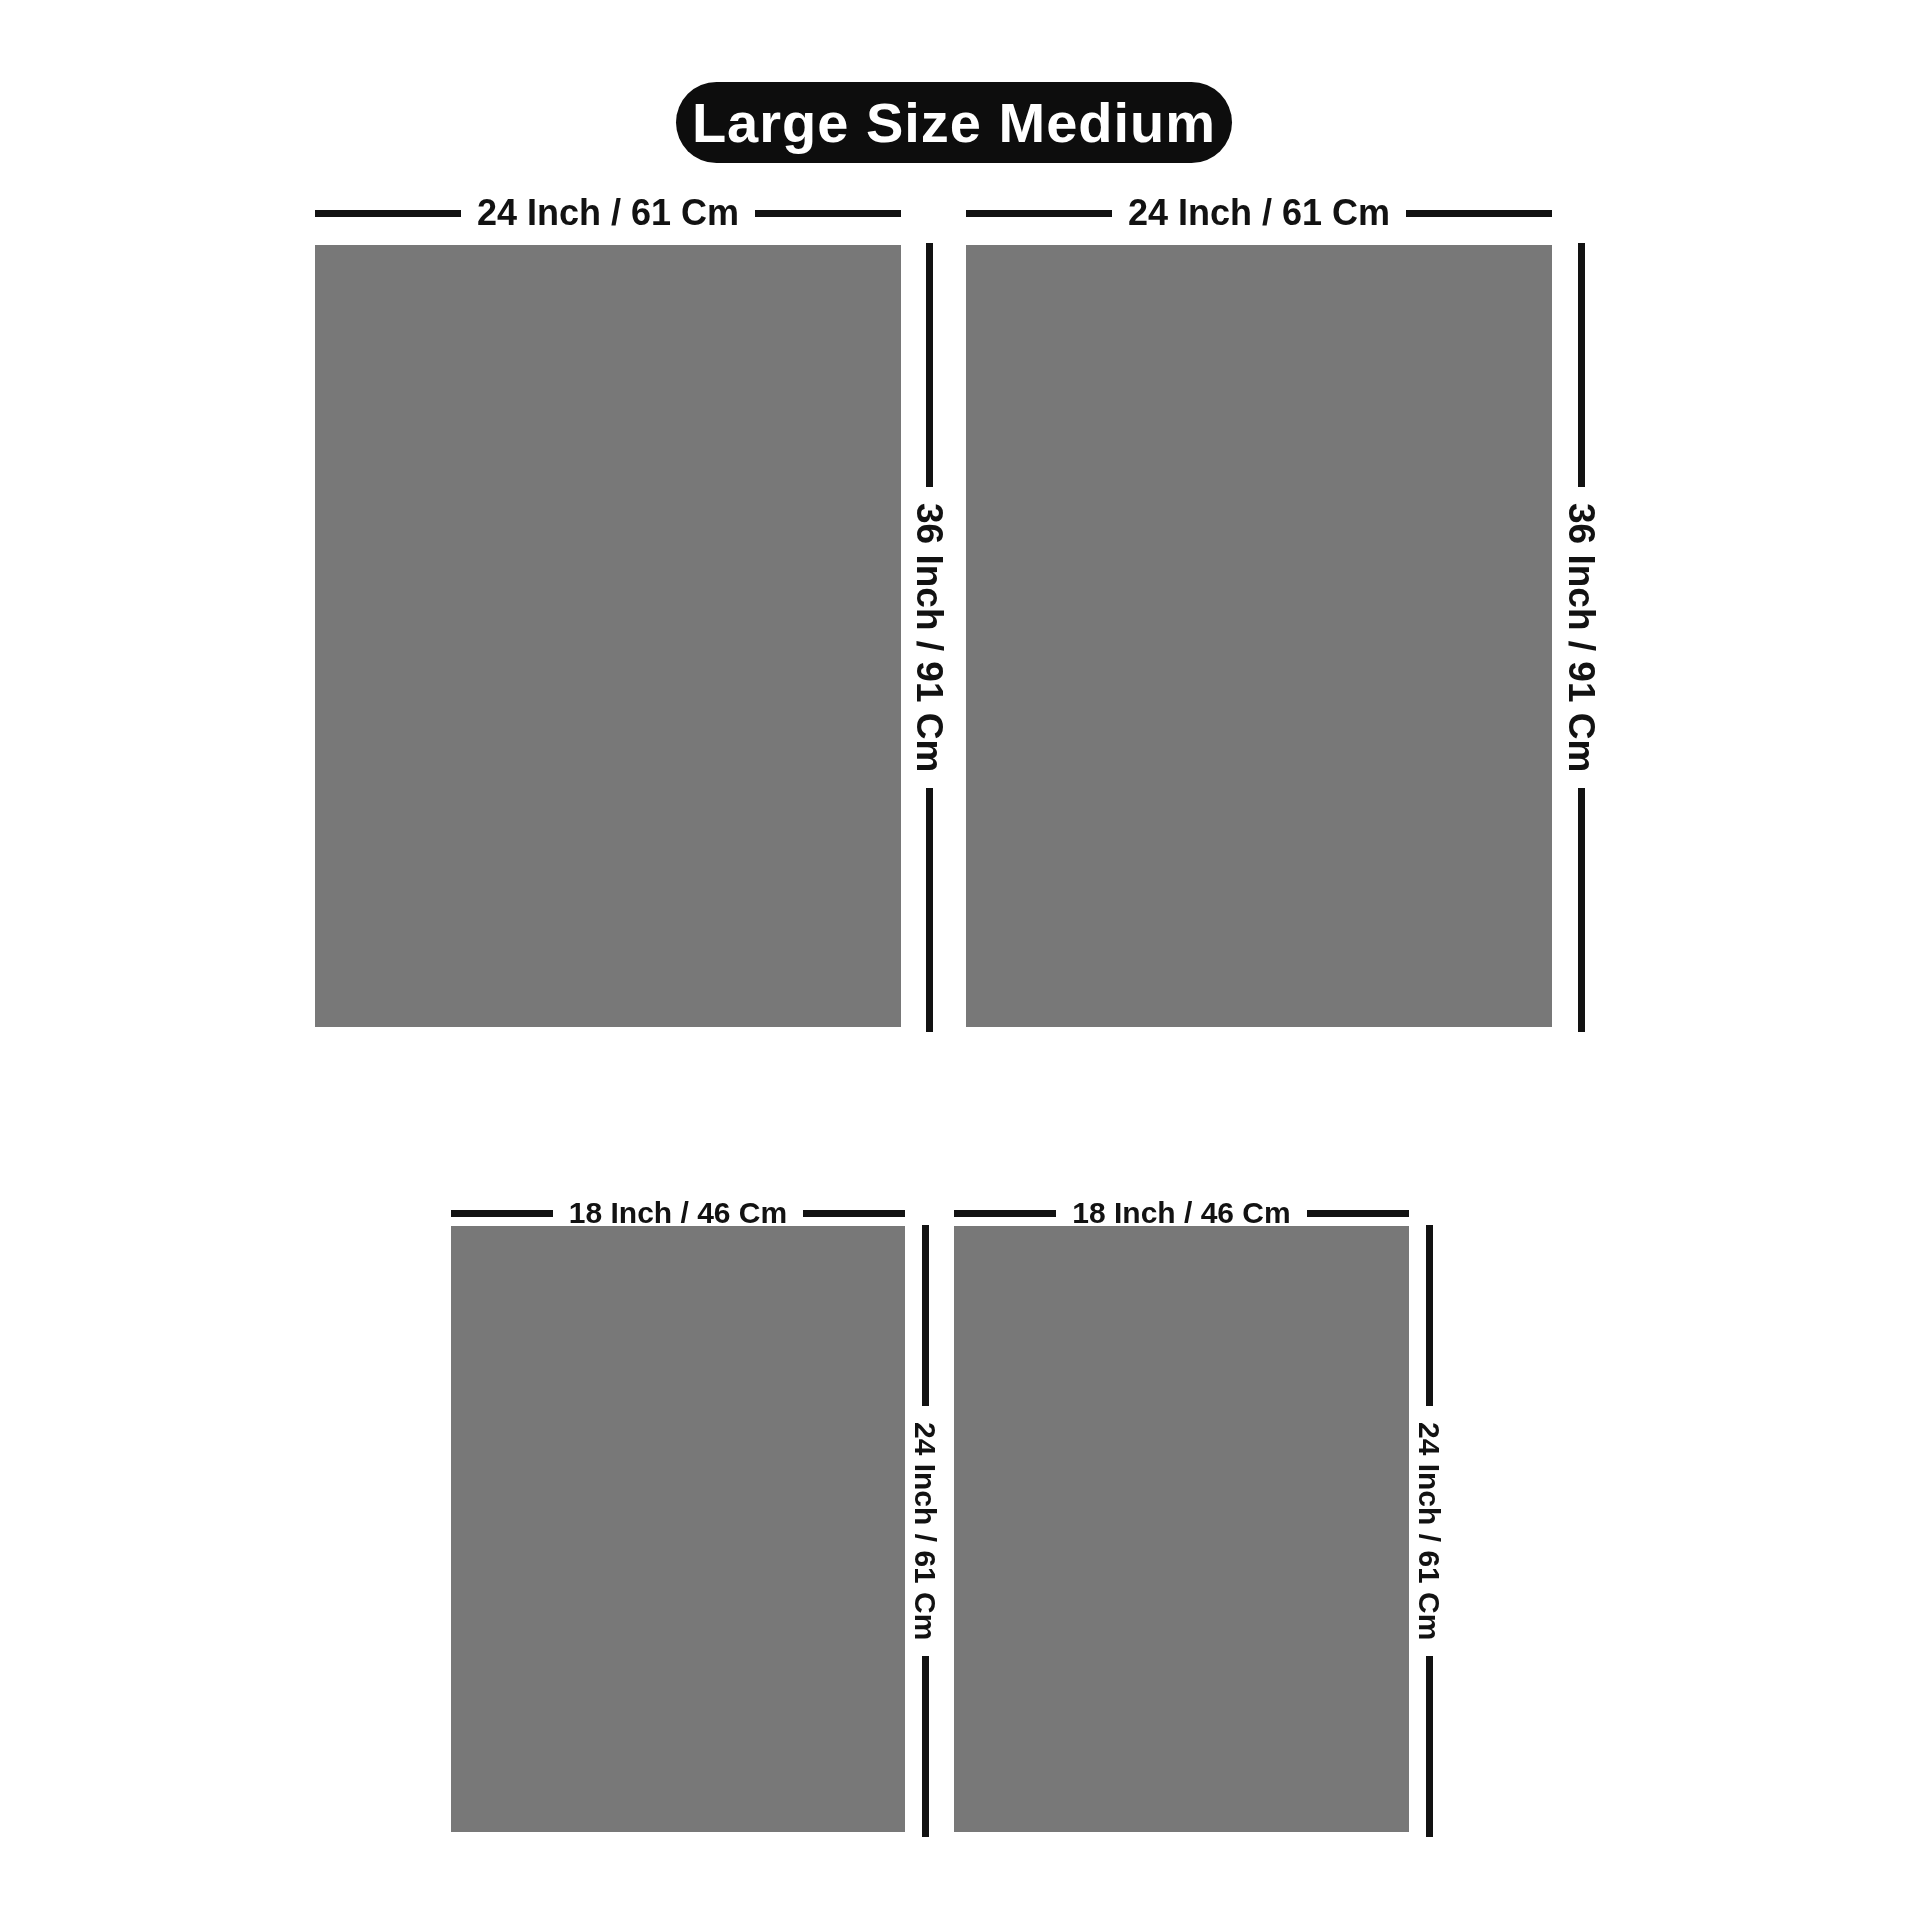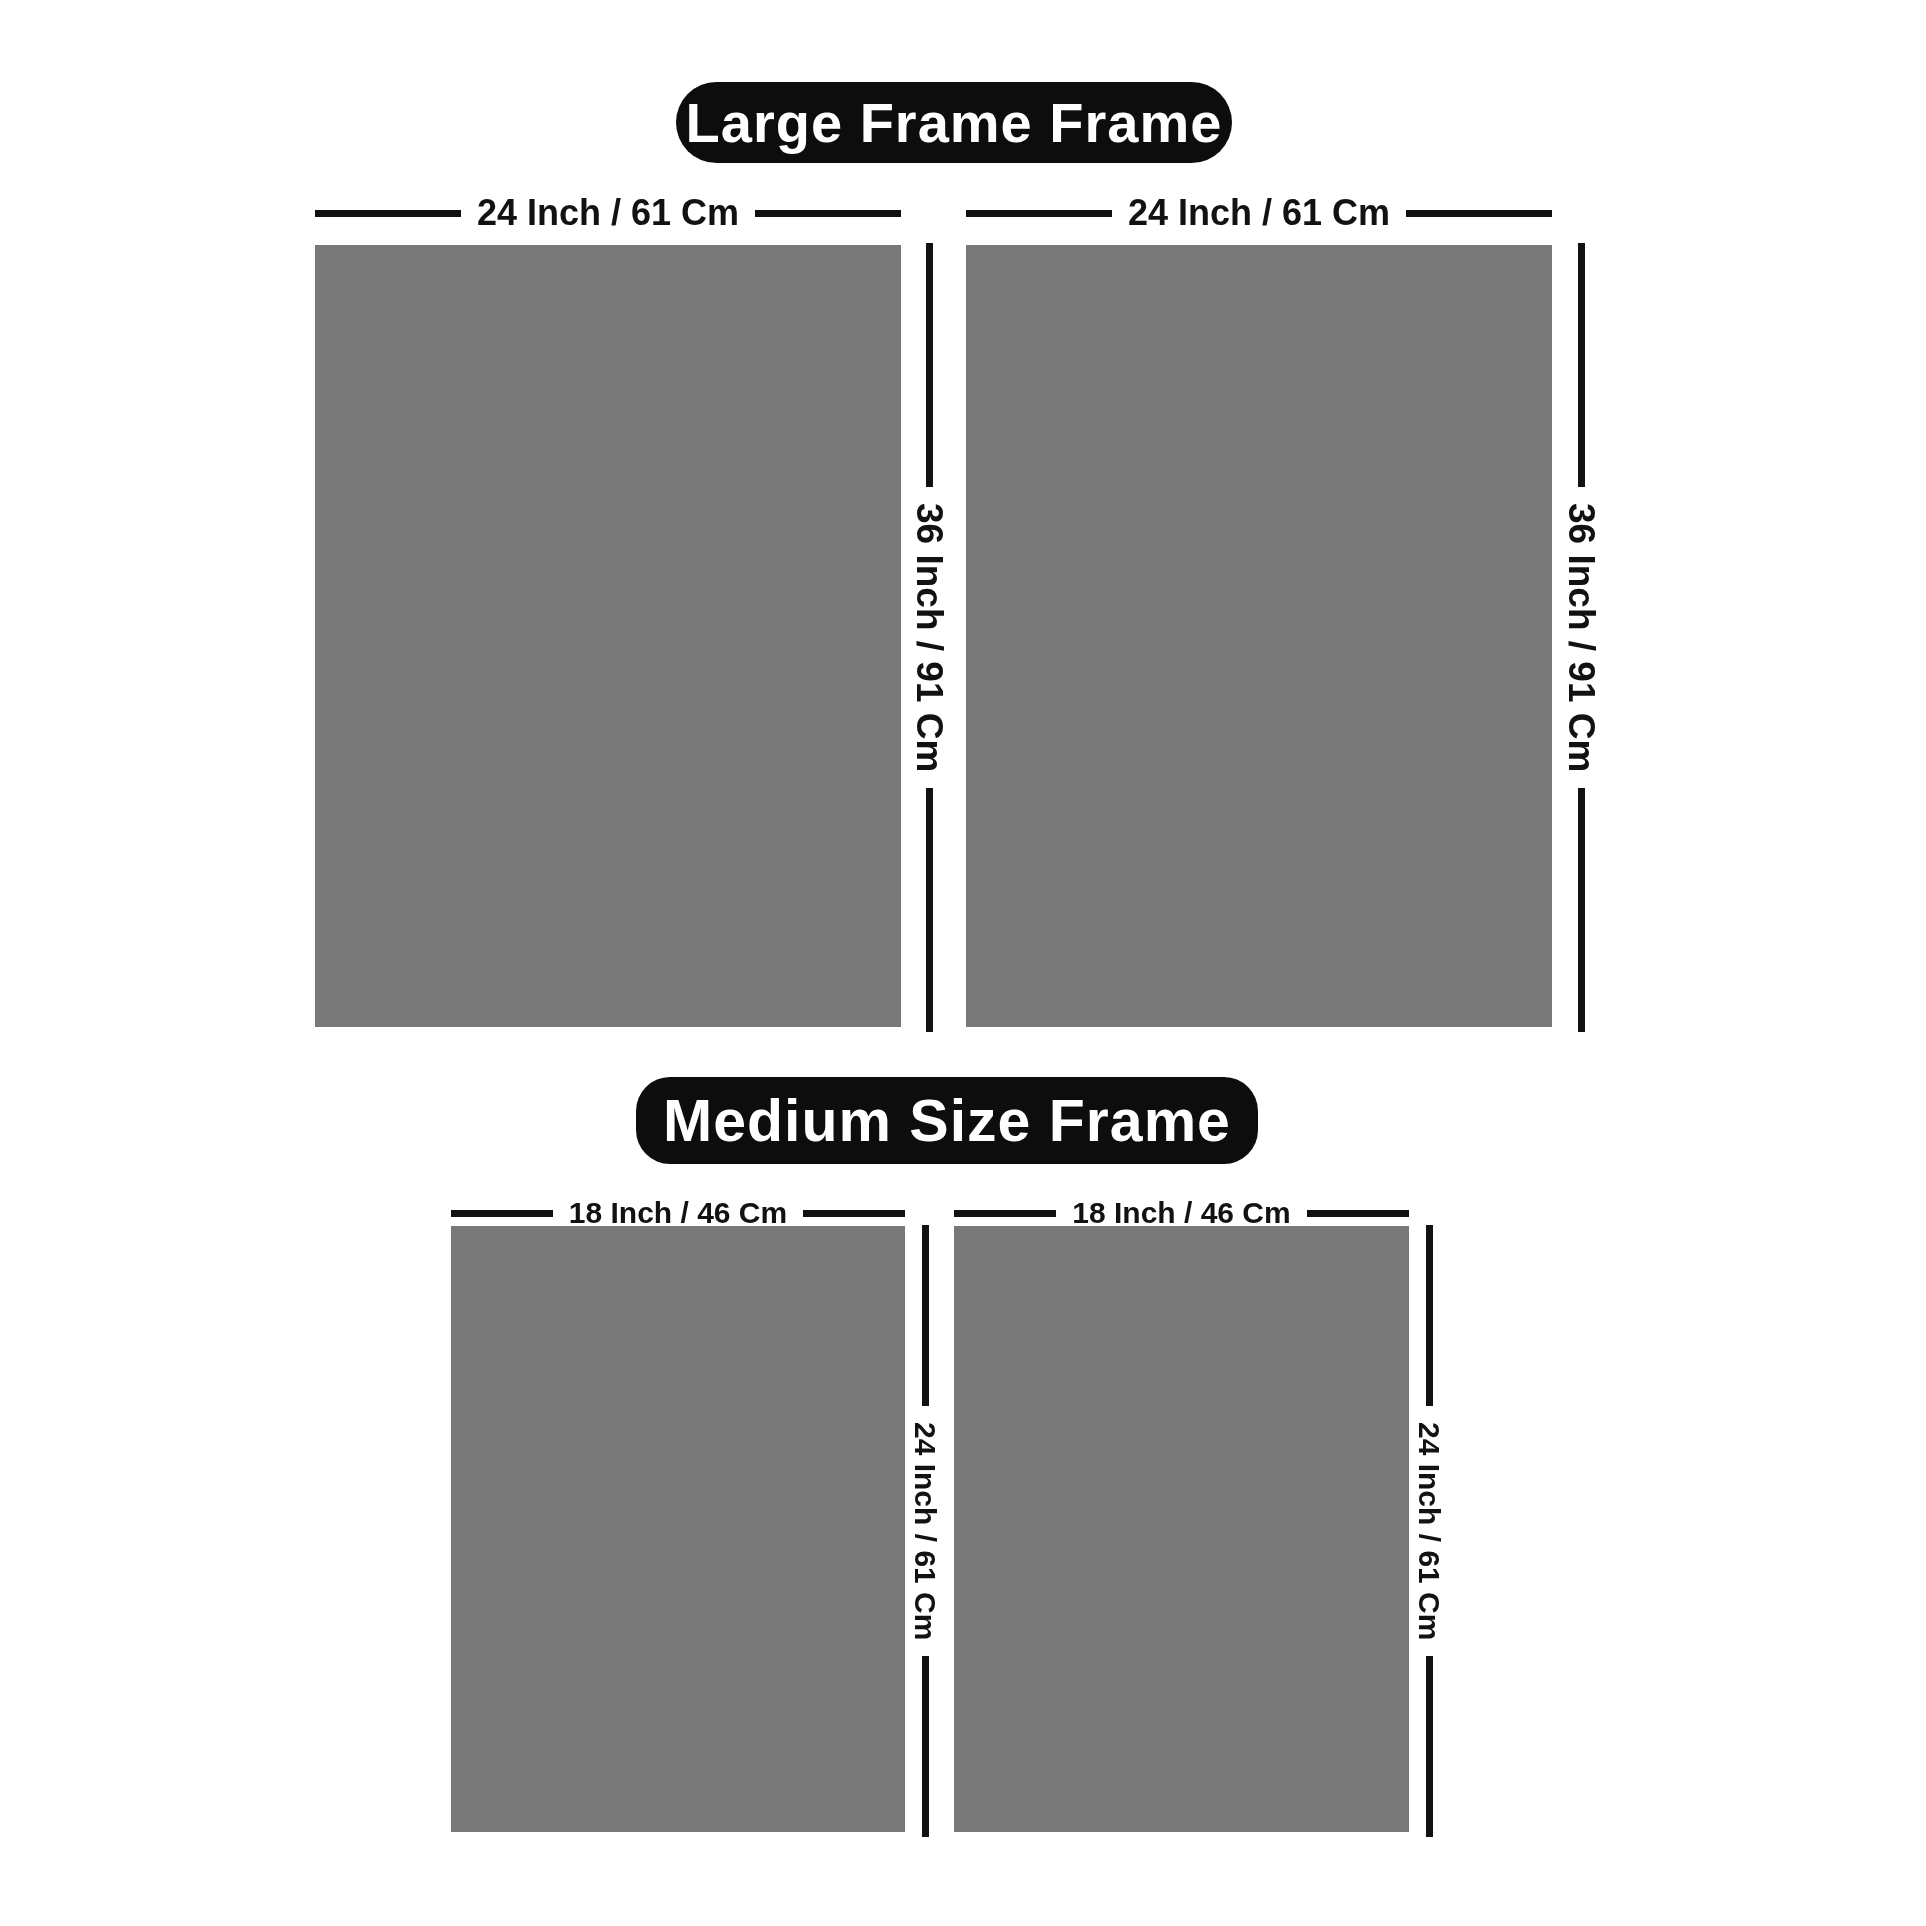--- a/index.html
+++ b/index.html
@@ -72,21 +72,21 @@
   #vdim-large-right{left:1559px;top:243px;height:789px;font-size:37px;}
   #vdim-medium-center{left:903px;top:1225px;height:612px;font-size:30px;}
   #vdim-medium-right{left:1407px;top:1225px;height:612px;font-size:30px;}
 </style>
 </head>
 <body>
 
 <div class="canvas">
 
   <div class="badge" id="badge-large">
-    <span>Large Frame Frame</span>
+    <span>Large Size Medium</span>
   </div>
 
   <div class="hdim" id="hdim-large-left">
     <div class="seg"></div>
     <span class="lbl">24 Inch / 61 Cm</span>
     <div class="seg"></div>
   </div>
 
   <div class="hdim" id="hdim-large-right">
     <div class="seg"></div>
@@ -102,23 +102,20 @@
     <span class="lbl">36 Inch / 91 Cm</span>
     <div class="seg"></div>
   </div>
 
   <div class="vdim" id="vdim-large-right">
     <div class="seg"></div>
     <span class="lbl">36 Inch / 91 Cm</span>
     <div class="seg"></div>
   </div>
 
-  <div class="badge" id="badge-medium">
-    <span>Medium Size Frame</span>
-  </div>
 
   <div class="hdim" id="hdim-medium-left">
     <div class="seg"></div>
     <span class="lbl">18 Inch / 46 Cm</span>
     <div class="seg"></div>
   </div>
 
   <div class="hdim" id="hdim-medium-right">
     <div class="seg"></div>
     <span class="lbl">18 Inch / 46 Cm</span>

